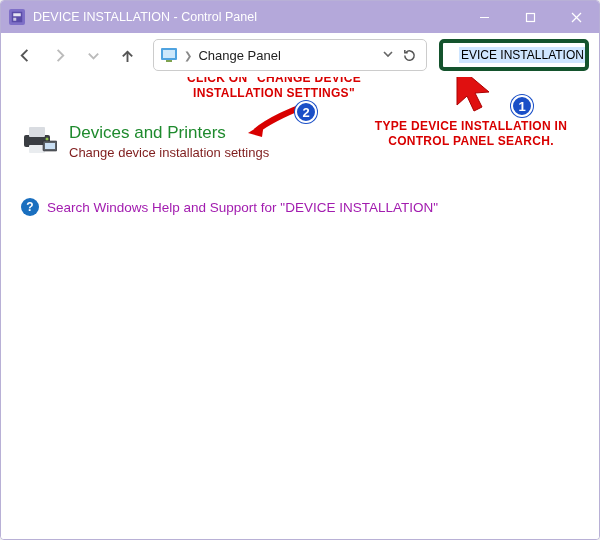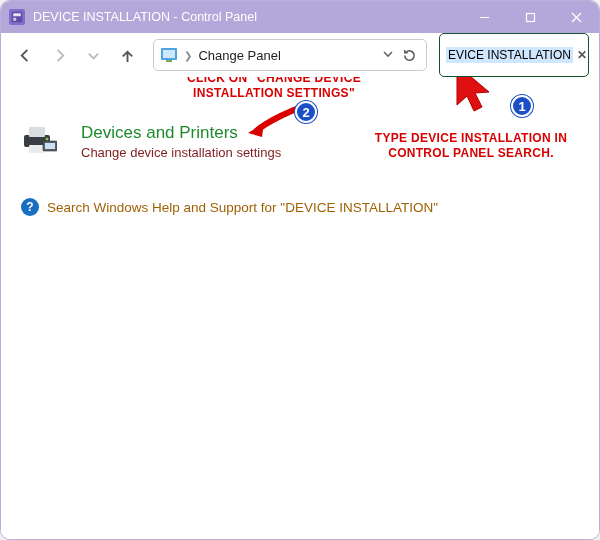--- a/index.html
+++ b/index.html
@@ -1,48 +1,48 @@
 <!DOCTYPE html>
 <html><head>
 <meta charset="utf-8">
 <style>
   * { box-sizing: border-box; margin: 0; padding: 0; font-family: "Segoe UI", Tahoma, sans-serif; }
   body { width: 600px; height: 540px; background: #f0f0f0; overflow: hidden; }
-  .window { width: 600px; height: 540px; background: #fff; border: 1px solid #b8b0d6; border-radius: 10px; overflow: hidden; display: flex; flex-direction: column; position: relative;}
+  .window { width: 600px; height: 540px; background: #fff; border: 1px solid #b8b0d6; border-radius: 4px; overflow: hidden; display: flex; flex-direction: column; position: relative;}
   
   .titlebar { height: 32px; background: #b4a8da; display: flex; align-items: center; padding: 0 0 0 8px; color: #fff; font-size: 12.5px; flex-shrink: 0; }
   .titlebar .app-icon { width: 16px; height: 16px; background: #7e6fc7; display: inline-flex; align-items: center; justify-content: center; margin-right: 8px; border-radius: 2px; }
   .titlebar .app-icon svg { width: 12px; height: 12px; }
   .titlebar .title-text { flex: 1; }
   .titlebar .win-controls { display: flex; height: 100%; }
   .titlebar .win-btn { width: 46px; height: 100%; display: flex; align-items: center; justify-content: center; color: #fff; }
   .titlebar .win-btn svg { width: 11px; height: 11px; stroke: #fff; stroke-width: 1.2; fill: none; }
   
   .toolbar { height: 44px; display: flex; align-items: center; padding: 0 10px; gap: 6px; flex-shrink: 0; }
   .nav-btn { width: 28px; height: 28px; display: flex; align-items: center; justify-content: center; color: #555; }
   .nav-btn.disabled { color: #bbb; }
   .nav-btn svg { width: 15px; height: 15px; stroke: currentColor; stroke-width: 2; fill: none; }
   .breadcrumb { flex: 1; height: 32px; border: 1px solid #ccc; border-radius: 5px; background: #fff; display: flex; align-items: center; padding: 0 6px; gap: 6px; font-size: 13px; color: #222; margin: 0 6px;}
   .breadcrumb .cp-icon { width: 18px; height: 18px; display: flex; align-items: center; justify-content: center; }
   .breadcrumb .chev { color: #888; font-size: 10px; }
   .breadcrumb .spacer { flex: 1; }
   .breadcrumb .dropdown-chev { color: #666; }
   .refresh-btn { margin-left: -2px; }
-  .searchbox { width: 150px; height: 44px; border: 1px solid #14532d; border-radius: 5px; display: flex; align-items: center; padding: 0 6px; font-size: 12px; position: relative; overflow: hidden; }
+  .searchbox { width: 150px; height: 32px; border: 4px solid #14532d; border-radius: 5px; display: flex; align-items: center; padding: 0 16px; font-size: 12px; position: relative; overflow: hidden; }
   .searchbox .search-text { background: #cfe6ff; padding: 1px 2px; color: #000; white-space: nowrap; }
   .searchbox .clear-x { margin-left: auto; color: #555; font-weight: bold; padding-left: 4px; background:#fff;}
   
   .content { flex: 1; background: #fff; padding: 12px 16px 0 16px; position: relative; overflow: hidden;}
-  .result-block { display: flex; align-items: flex-start; gap: 24px; margin-top: 34px; margin-left: 4px;}
+  .result-block { display: flex; align-items: flex-start; gap: 12px; margin-top: 34px; margin-left: 4px;}
   .printer-icon { width: 36px; height: 34px; flex-shrink: 0; }
   .result-text .category-link { color: #1e8a2d; font-size: 17px; }
   .result-text .sub-link { color: #7f1d1d; font-size: 13px; margin-top: 2px; display: block; }
   .help-row { display: flex; align-items: center; gap: 8px; margin-top: 38px; margin-left: 4px;}
   .help-row .help-icon { width: 18px; height: 18px; border-radius: 50%; background: #1a6fbf; color: #fff; display: flex; align-items: center; justify-content: center; font-size: 12px; font-weight: bold; }
-  .help-row .help-link { color: #a16207; font-size: 13.5px; }
+  .help-row .help-link { color: #a21caf; font-size: 13.5px; }
   
   .annotation { position: absolute; pointer-events: none; }
   .ann-text { color: #d80000; font-weight: 800; font-size: 12px; text-align: center; line-height: 1.25; letter-spacing: .3px; font-family: Arial, sans-serif;}
   .ann-badge { width: 22px; height: 22px; border-radius: 50%; background: #1a4fc7; border: 2px solid #fff; box-shadow: 0 0 0 1px #1a4fc7; color: #fff; font-weight: bold; display: flex; align-items: center; justify-content: center; font-size: 13px; }
   .red-cursor { position: absolute; width: 38px; height: 56px; pointer-events: none;}
   .red-arrow { position: absolute; pointer-events: none;}
 </style>
 </head>
 <body>
 
@@ -157,21 +157,21 @@
     <div class="annotation ann-text" style="left:178px; top:-6px; width:190px;">CLICK ON "CHANGE DEVICE INSTALLATION SETTINGS"</div>
 
     <svg class="red-arrow" style="left:245px; top:24px;" width="70" height="36" viewBox="0 0 70 36">
       <defs></defs>
       <path d="M60 4 C 45 10, 25 18, 10 30" stroke="#d80000" stroke-width="6" fill="none"></path>
       <polygon points="2,32 18,22 16,36" fill="#d80000"></polygon>
     </svg>
 
     <div class="annotation ann-badge" style="left:294px; top:24px;">2</div>
 
-    <div class="annotation ann-text" style="left:360px; top:54px; width:220px;">TYPE DEVICE INSTALLATION IN CONTROL PANEL SEARCH.</div>
+    <div class="annotation ann-text" style="left:360px; top:42px; width:220px;">TYPE DEVICE INSTALLATION IN CONTROL PANEL SEARCH.</div>
 
     <div class="annotation ann-badge" style="left:510px; top:18px;">1</div>
 
     <div class="red-cursor" style="left:452px; top:-14px;">
       <svg viewBox="0 0 38 56" width="38" height="56">
         <polygon points="4,2 4,42 14,33 21,48 29,44 22,30 36,29" fill="#e01010" stroke="#a00" stroke-width="1"></polygon>
       </svg>
     </div>
 
   </div>

